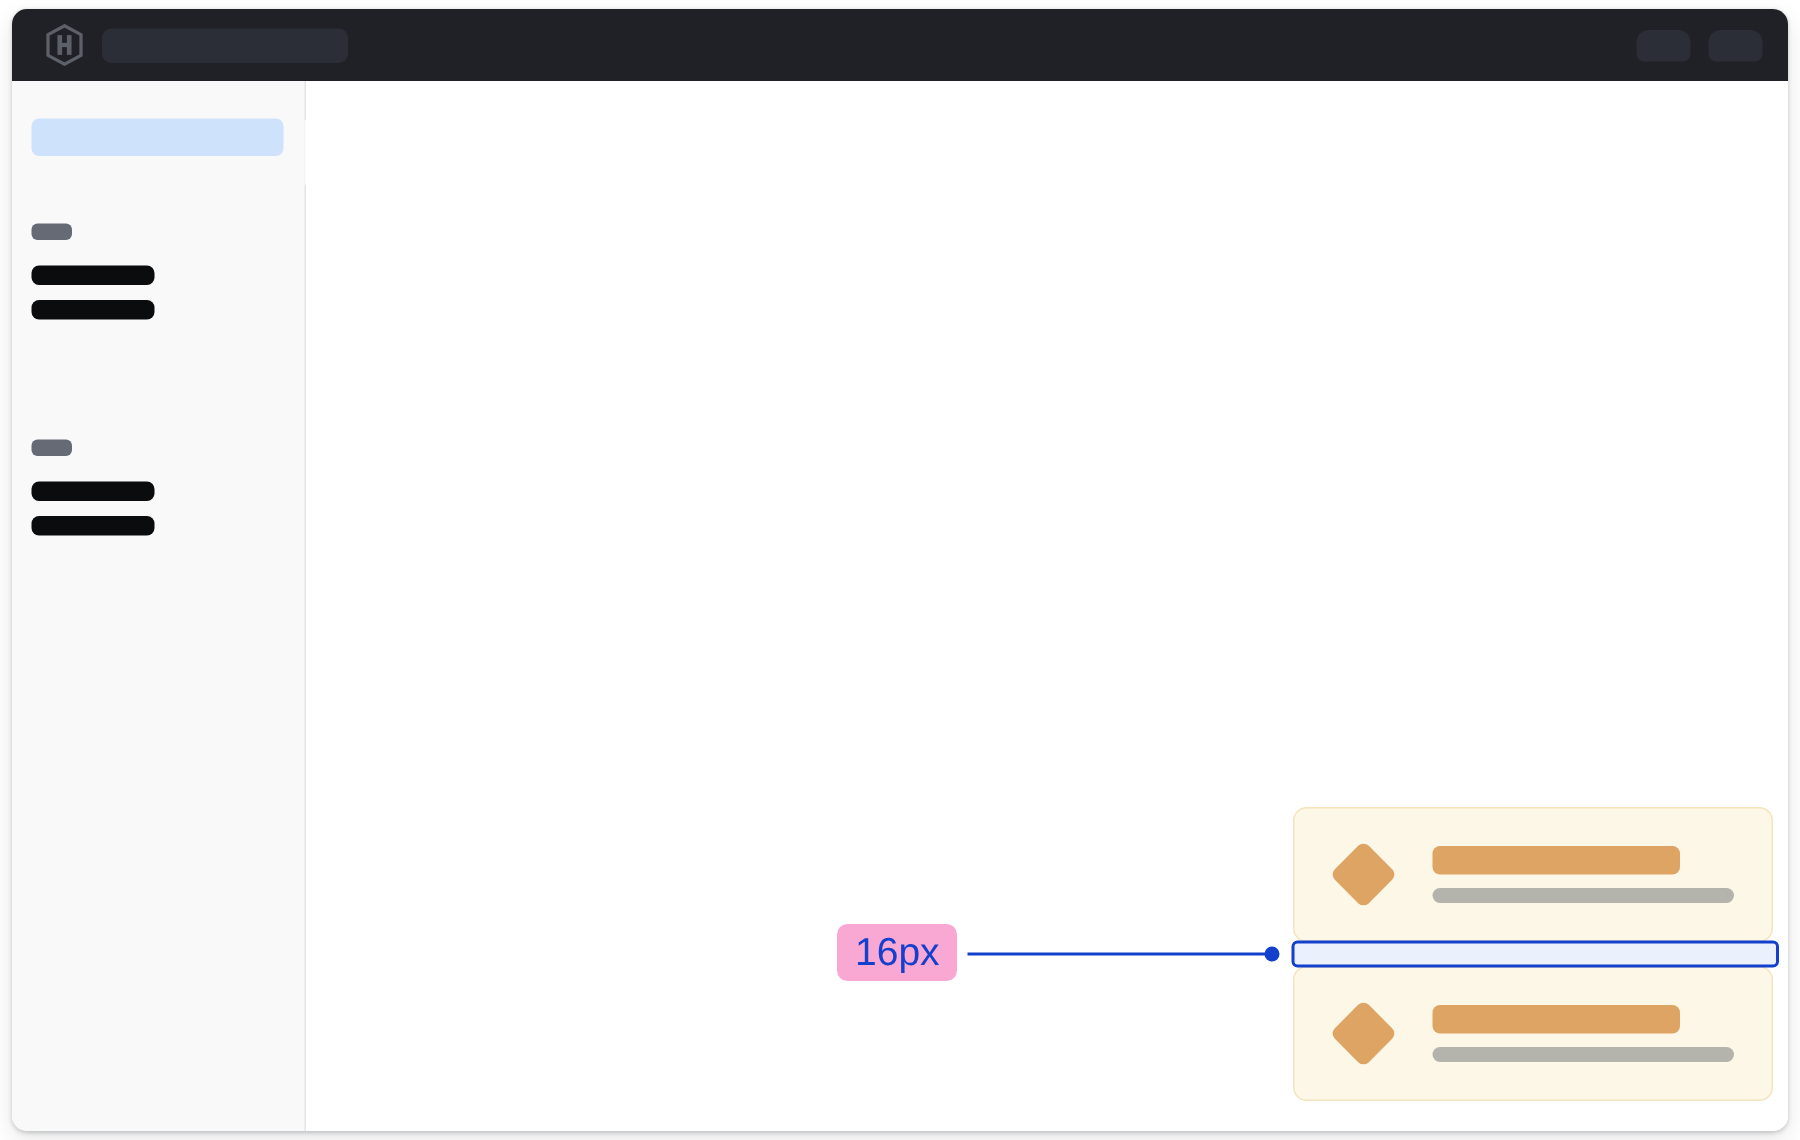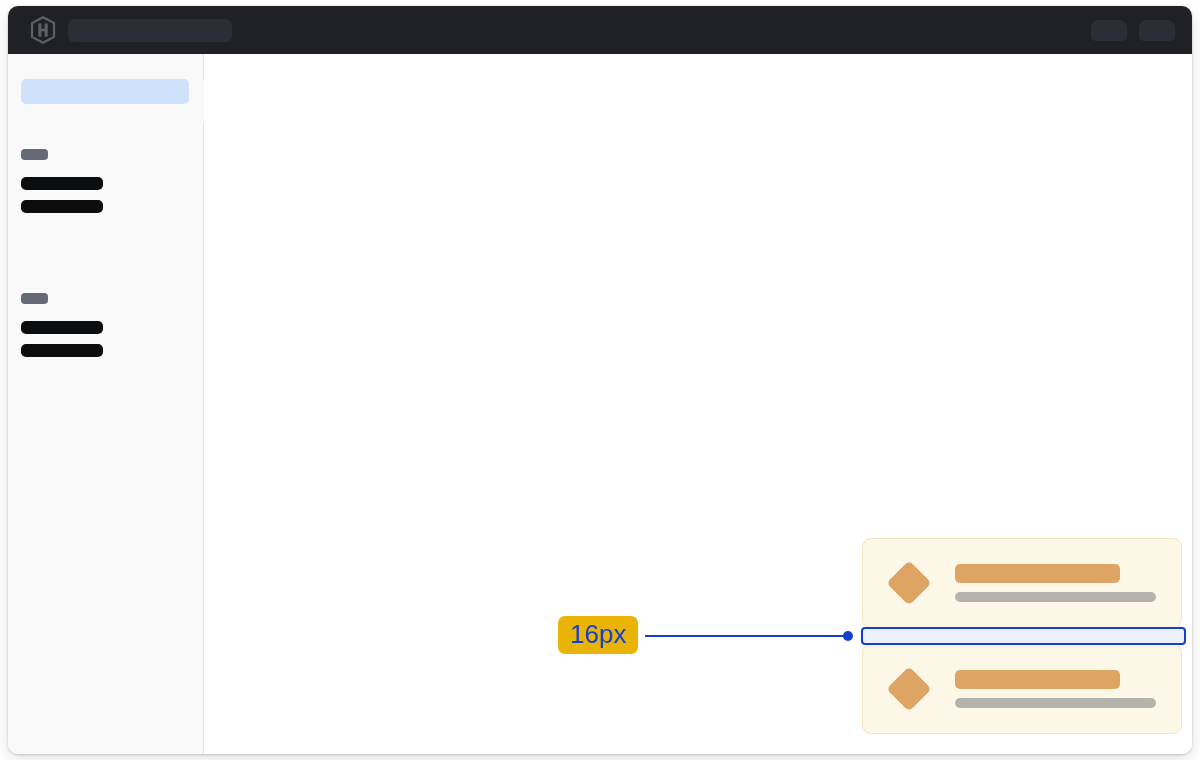--- a/index.html
+++ b/index.html
@@ -198,21 +198,21 @@
     top: 581px;
     width: 203px;
     height: 2px;
     background: #1340cc;
   }
   .measure-label {
     position: absolute;
     left: 354px;
     top: 562px;
     padding: 5px 12px 7px;
-    background: #eab308;
+    background: #f9a8d4;
     border-radius: 7px;
     color: #1340cc;
     font-size: 26px;
     line-height: 1;
     font-family: "Liberation Sans", sans-serif;
     white-space: nowrap;
   }
 </style>
 </head>
 <body>

